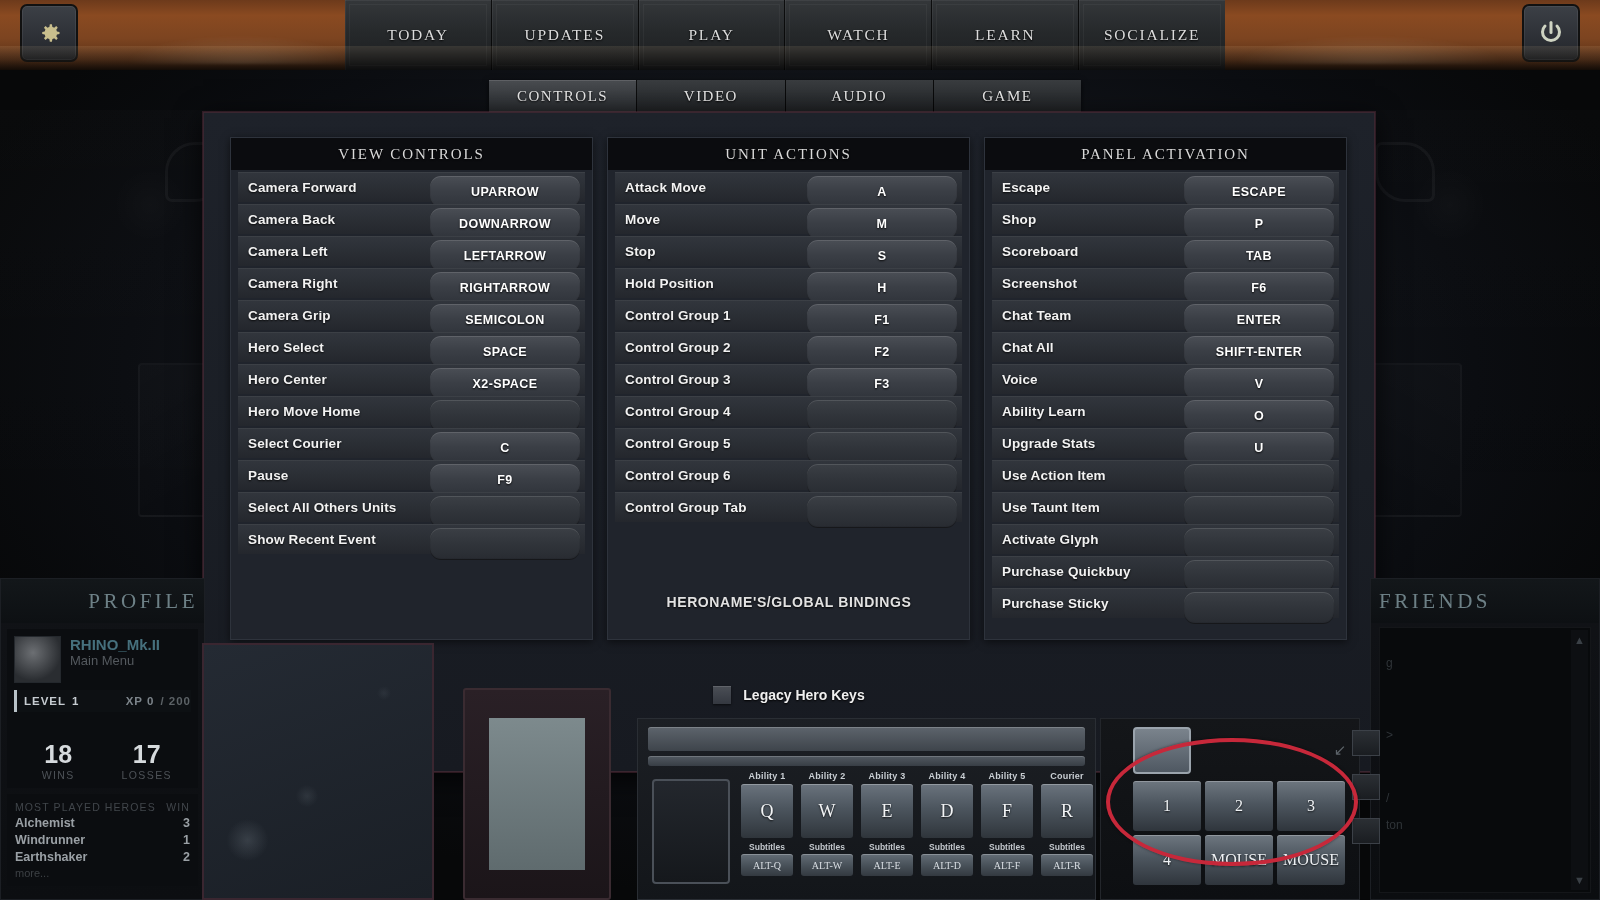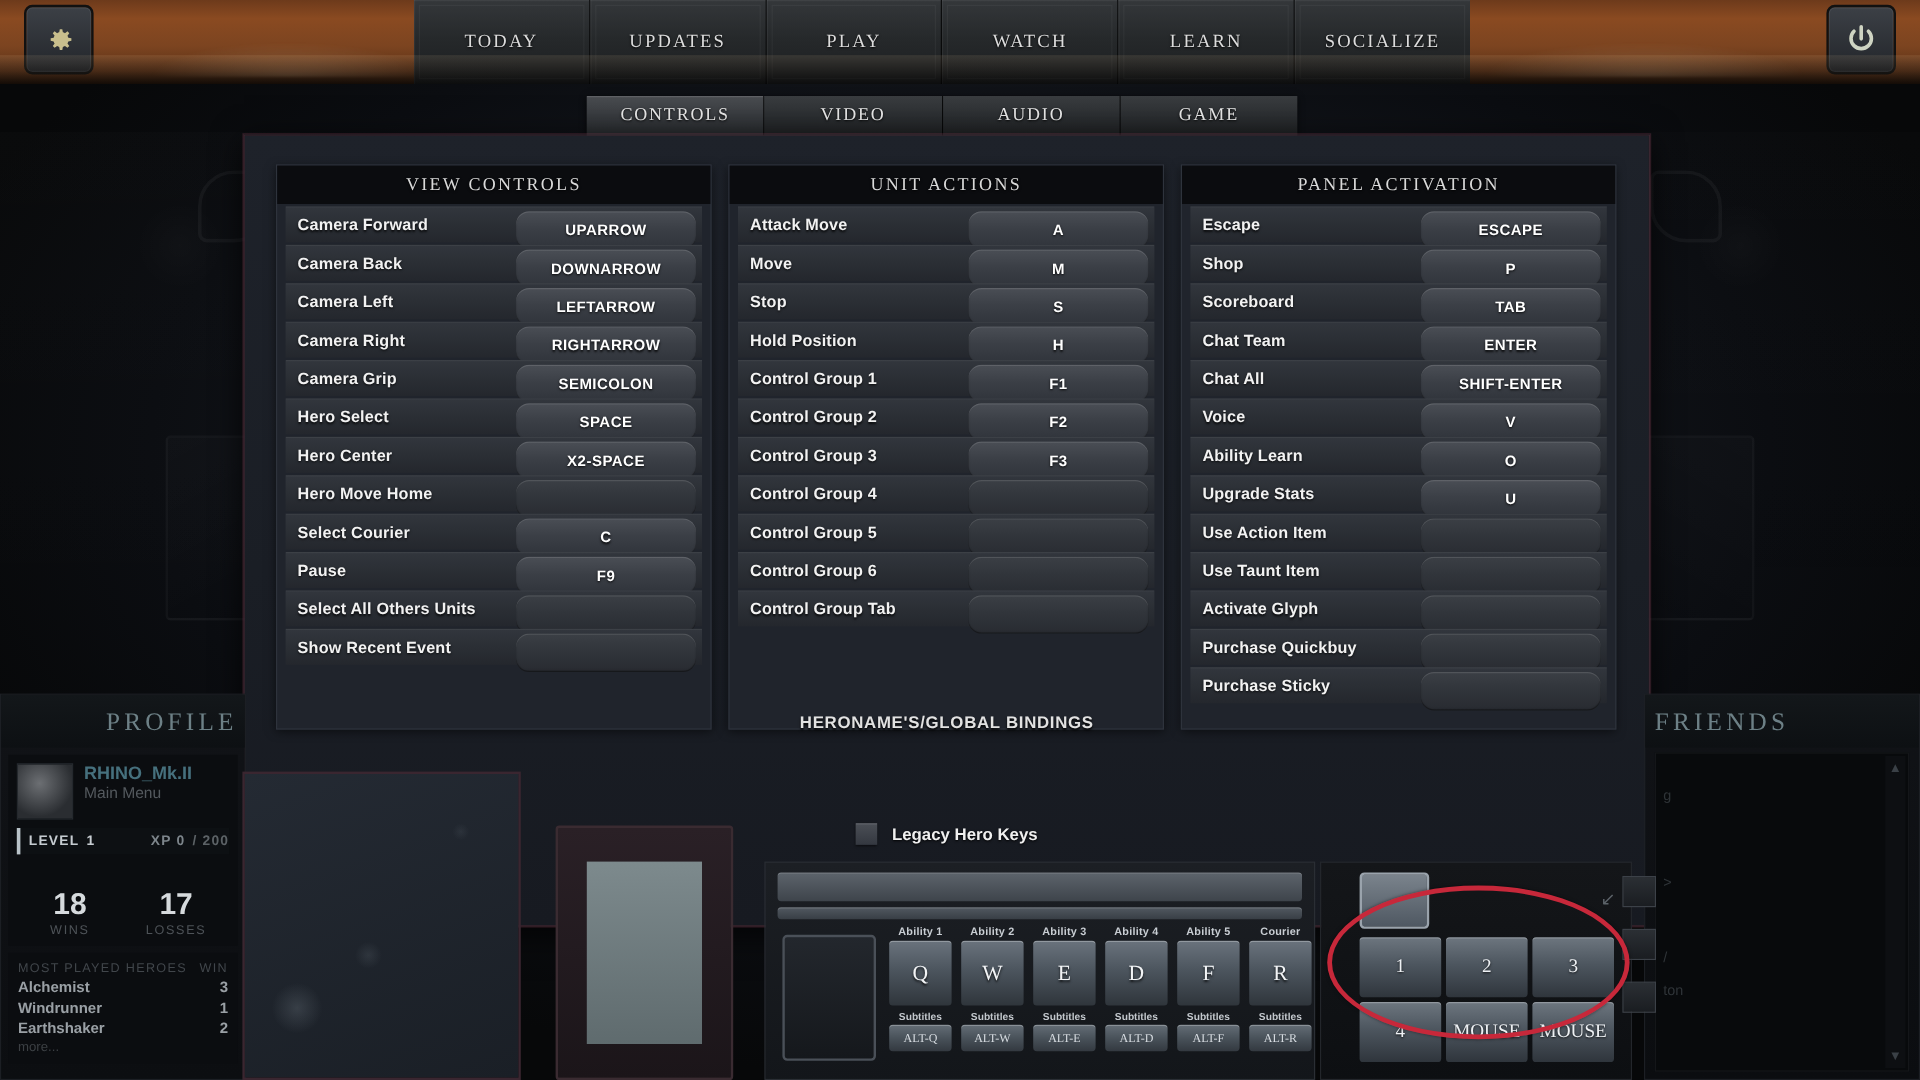--- a/index.html
+++ b/index.html
@@ -529,20 +529,24 @@
             </div>
           <div class="row">
               <span class="row-label">Shop</span>
               <span class="row-key">P</span>
             </div>
           <div class="row">
               <span class="row-label">Scoreboard</span>
               <span class="row-key">TAB</span>
             </div>
           <div class="row">
+              <span class="row-label">Screenshot</span>
+              <span class="row-key">F6</span>
+            </div>
+          <div class="row">
               <span class="row-label">Chat Team</span>
               <span class="row-key">ENTER</span>
             </div>
           <div class="row">
               <span class="row-label">Chat All</span>
               <span class="row-key">SHIFT-ENTER</span>
             </div>
           <div class="row">
               <span class="row-label">Voice</span>
               <span class="row-key">V</span>

